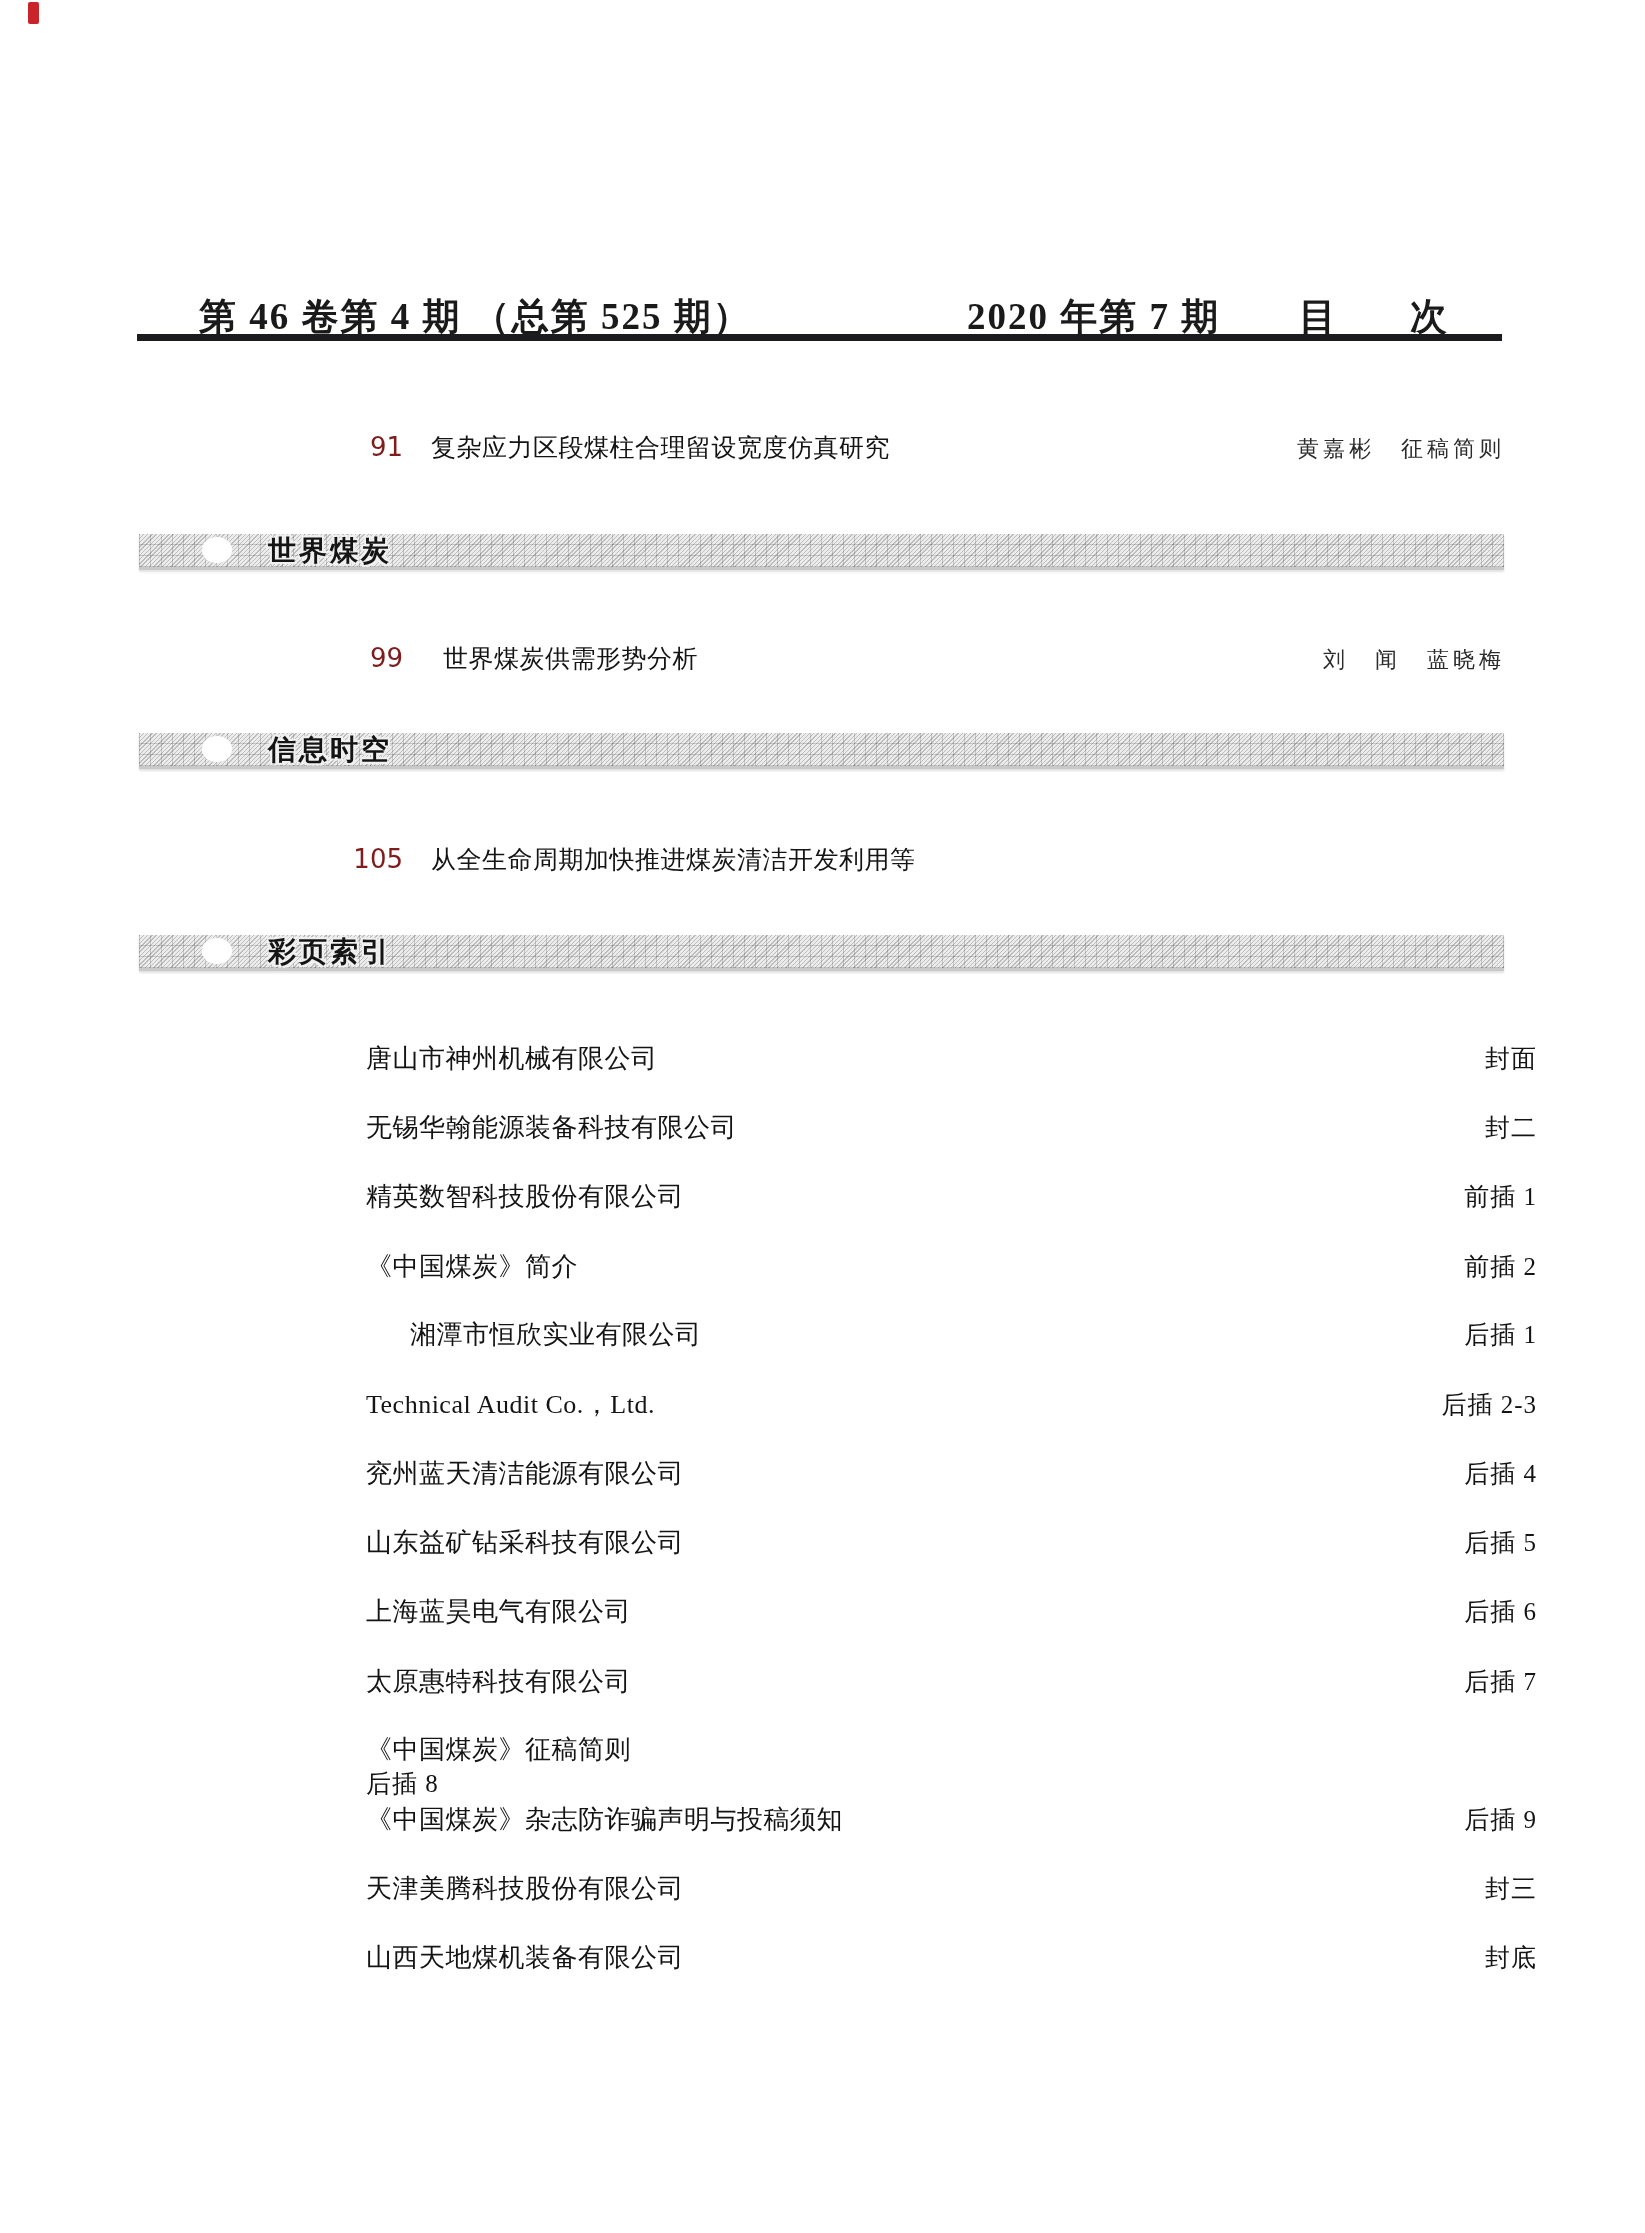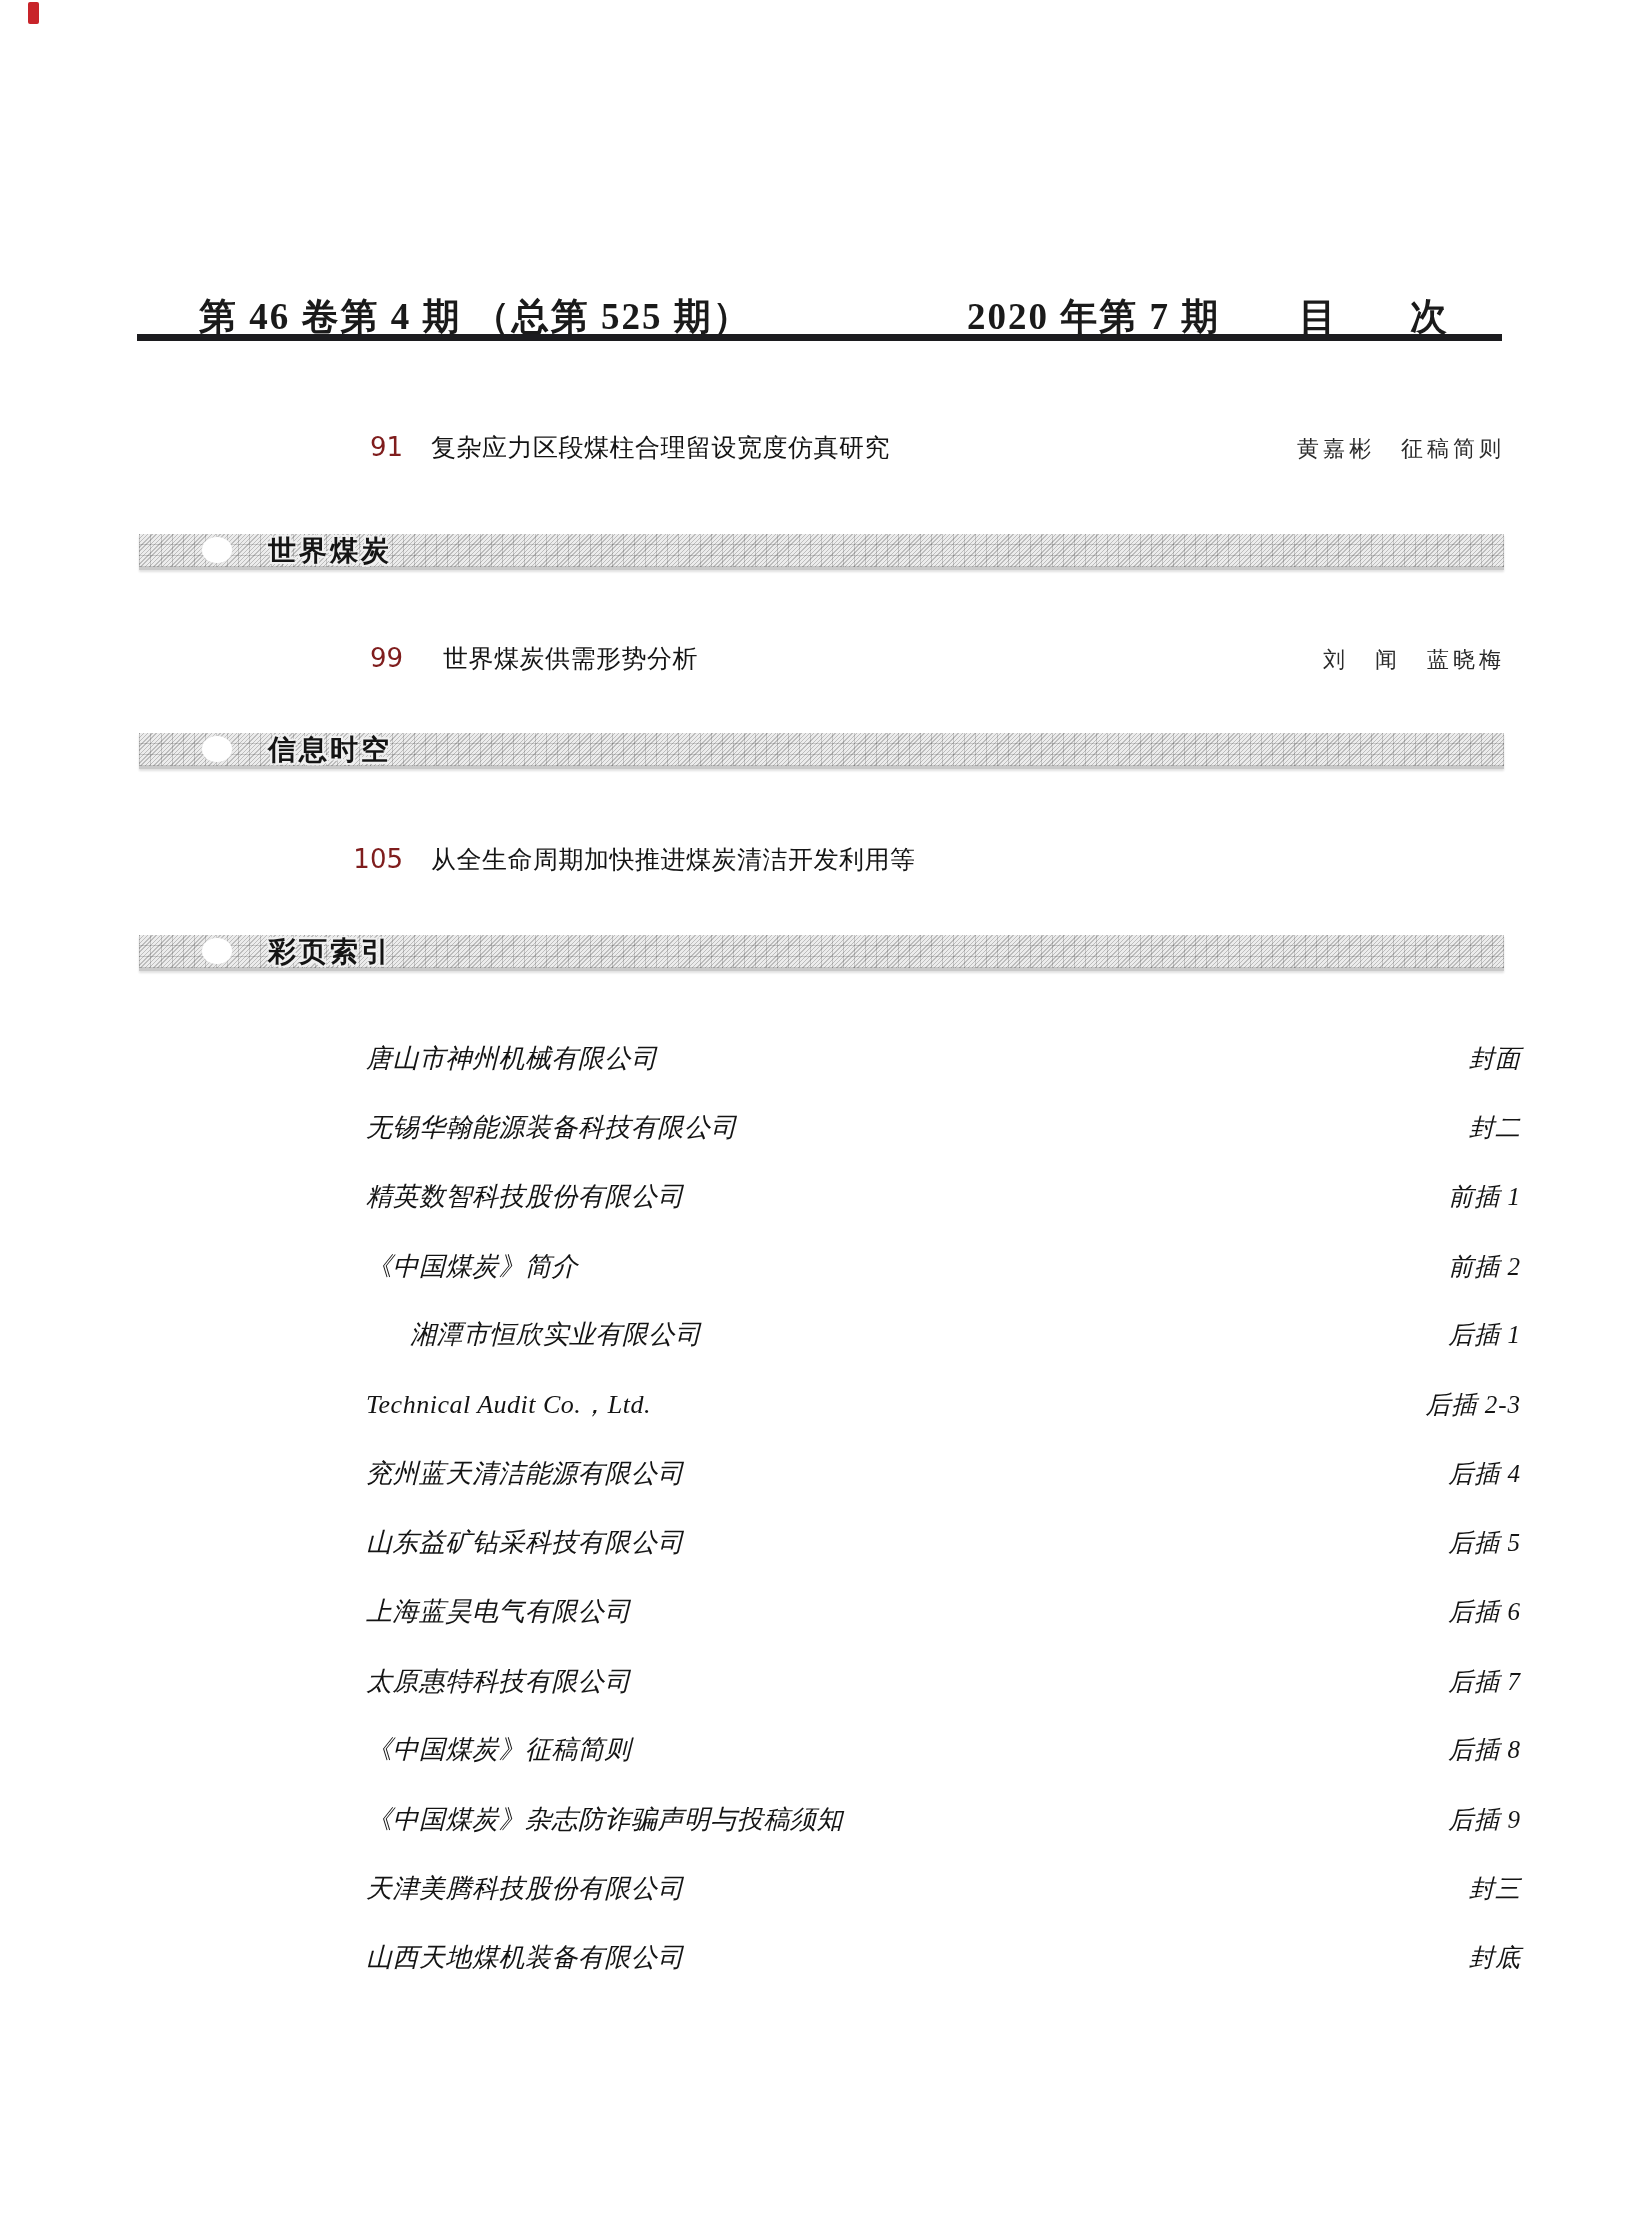--- a/index.html
+++ b/index.html
@@ -67,24 +67,23 @@
   }
   .banner-label{
     position:absolute;left:129px;top:0;height:33px;line-height:33px;
     font-family:"DejaVu Sans", sans-serif;
     font-size:28px;font-weight:bold;letter-spacing:3px;color:#141414;
     text-shadow:-2px -2px 0 #f0f0f0, 2px -2px 0 #f0f0f0, -2px 2px 0 #f0f0f0, 2px 2px 0 #f0f0f0;
     white-space:nowrap;
   }
   
   .index-row{
-    position:absolute;left:366px;right:125px;height:32px;
+    position:absolute;left:366px;right:109px;height:32px;
     display:flex;justify-content:space-between;align-items:baseline;
     white-space:nowrap;
-    font-style:italic;
   }
   .index-name{
     font-family:"Liberation Serif", serif;
     font-size:26px;letter-spacing:0.5px;color:#141414;
   }
   .index-page{
     font-family:"Liberation Serif", serif;
     font-size:25px;letter-spacing:1px;color:#141414;
   }
 </style>
@@ -166,21 +165,21 @@
     <span class="index-page">后插 5</span>
   </div>
   <div class="index-row" style="top:1594px;">
     <span class="index-name">上海蓝昊电气有限公司</span>
     <span class="index-page">后插 6</span>
   </div>
   <div class="index-row" style="top:1664px;">
     <span class="index-name">太原惠特科技有限公司</span>
     <span class="index-page">后插 7</span>
   </div>
-  <div class="index-row" style="top:1732px;">
+  <div class="index-row" style="top:1732px;flex-direction:column;">
     <span class="index-name">《中国煤炭》征稿简则</span>
     <span class="index-page">后插 8</span>
   </div>
   <div class="index-row" style="top:1802px;">
     <span class="index-name">《中国煤炭》杂志防诈骗声明与投稿须知</span>
     <span class="index-page">后插 9</span>
   </div>
   <div class="index-row" style="top:1871px;">
     <span class="index-name">天津美腾科技股份有限公司</span>
     <span class="index-page">封三</span>

